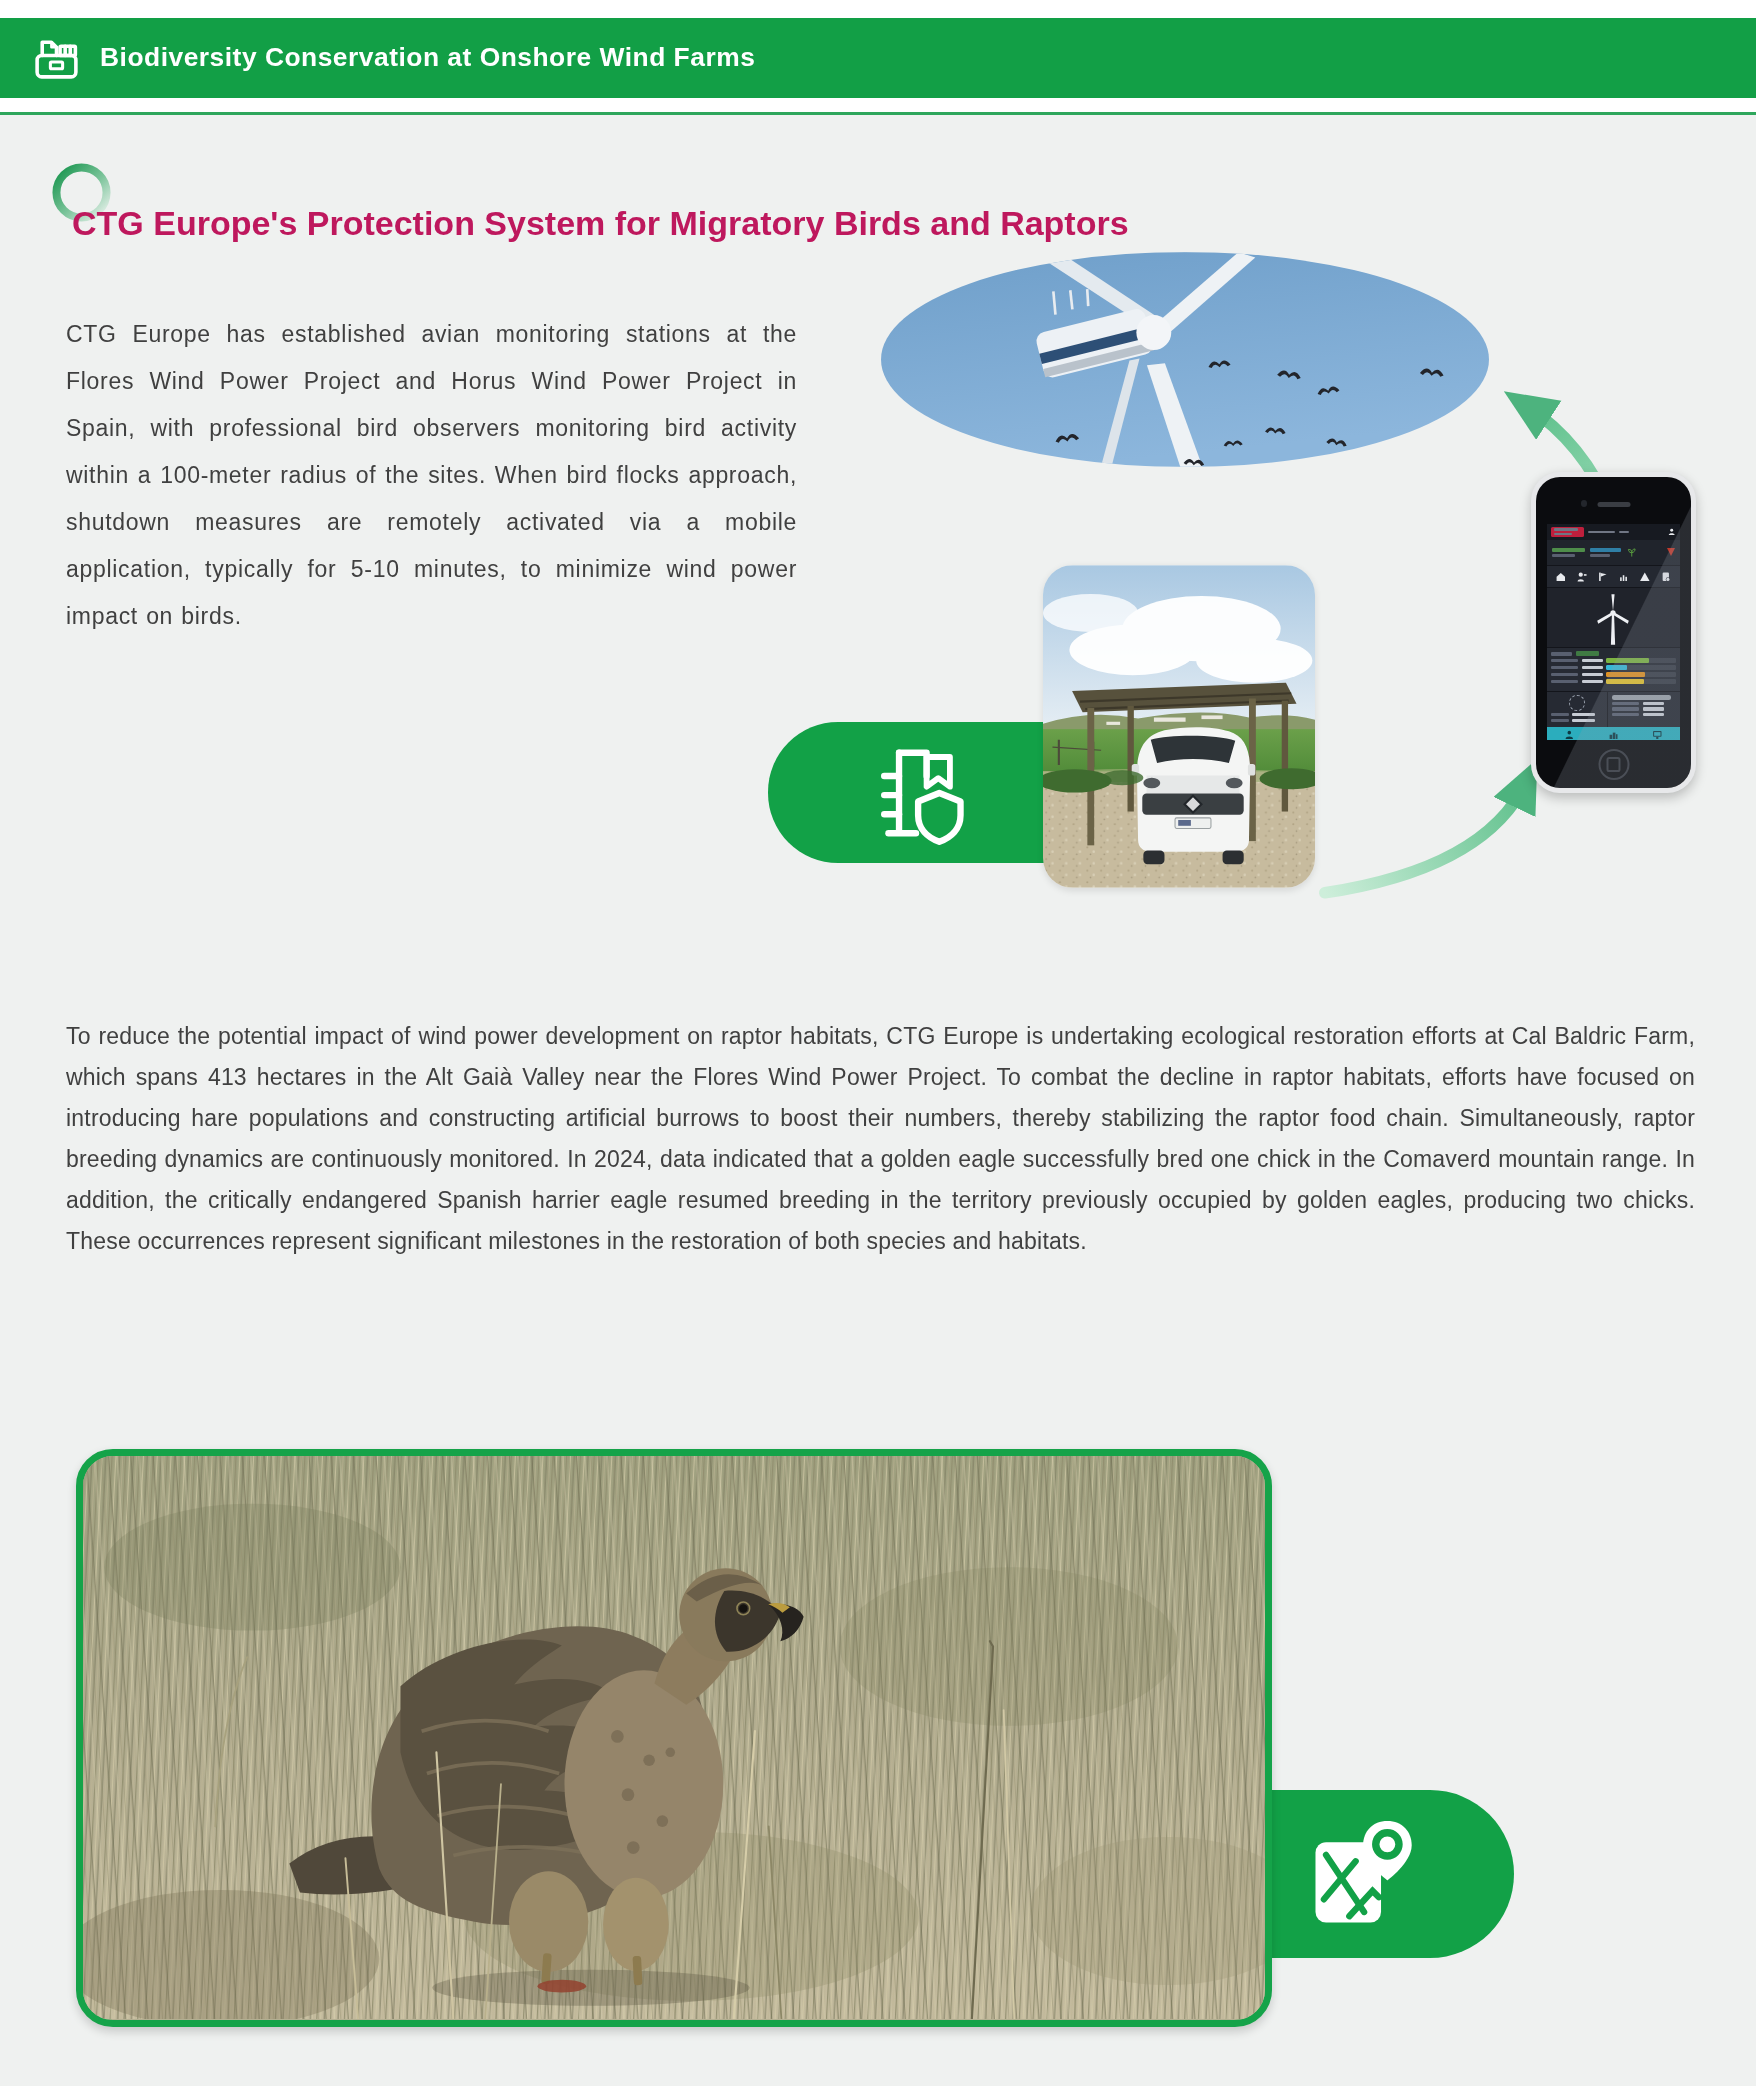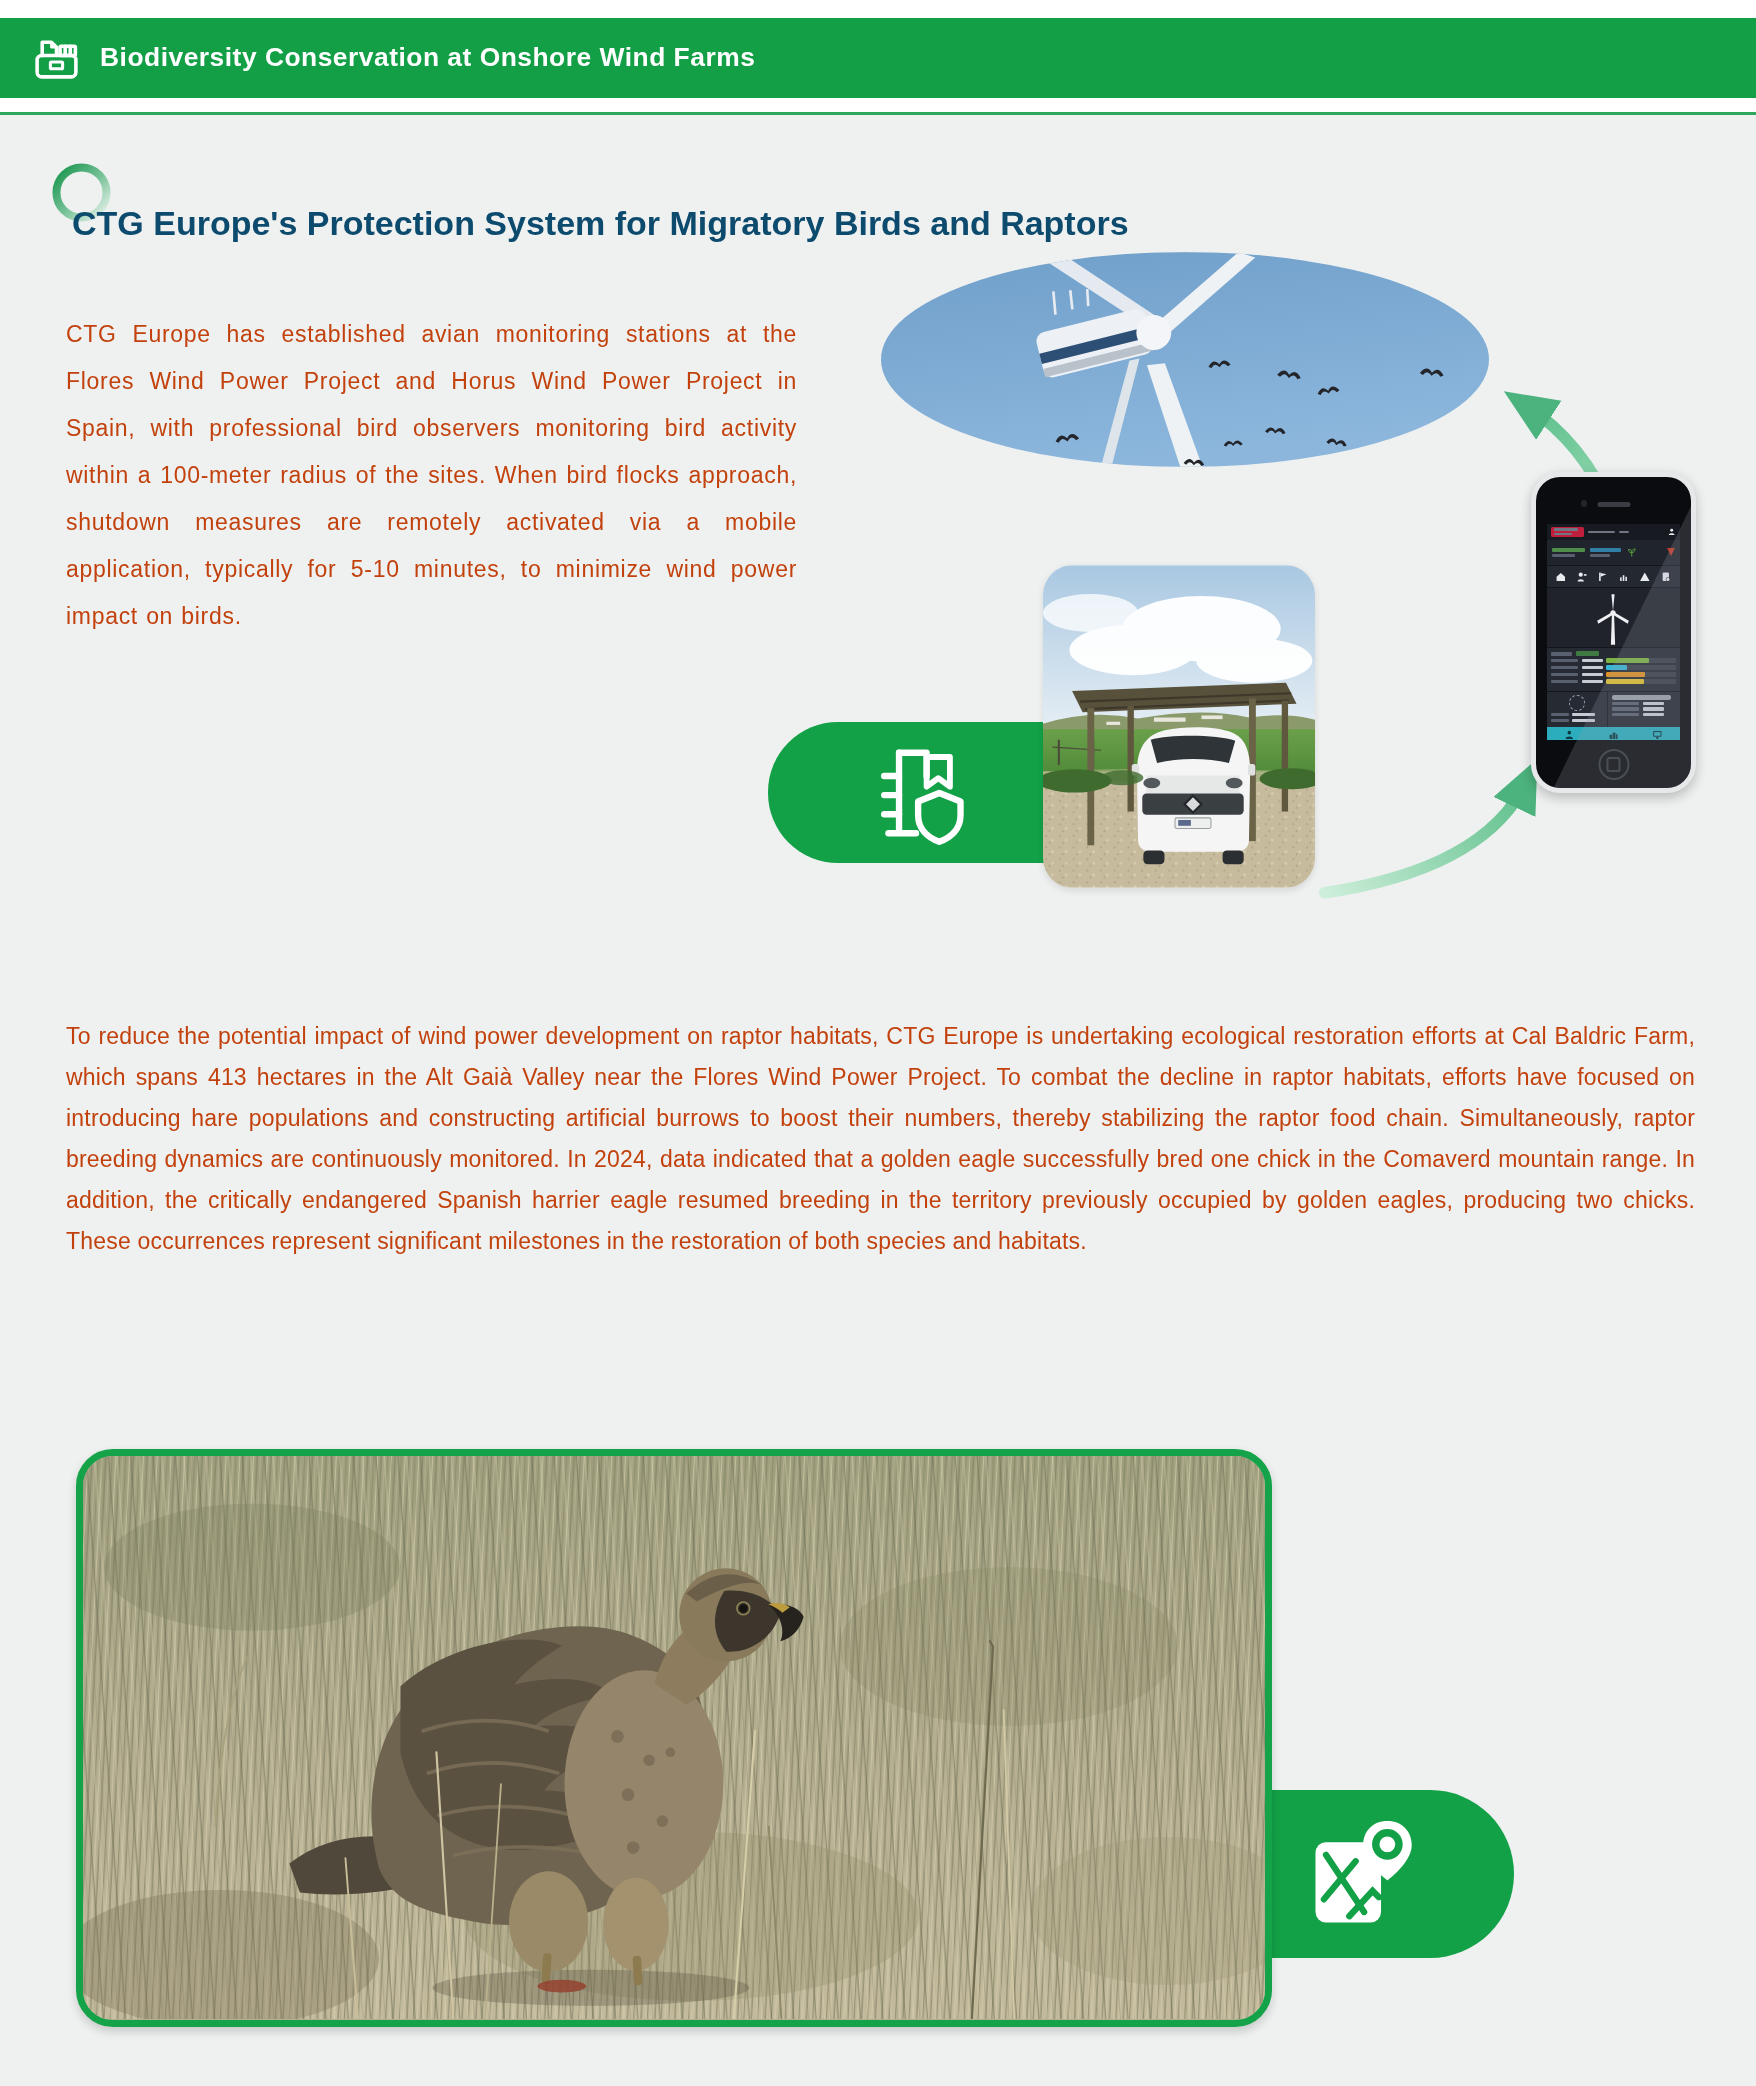--- a/index.html
+++ b/index.html
@@ -18,25 +18,25 @@
   .header-title{
     color:#ffffff;font-size:26.4px;font-weight:700;margin-left:18px;letter-spacing:0.5px;
   }
   .header-gap{position:absolute;left:0;top:98px;width:100%;height:13.8px;background:#ffffff;}
   .header-rule{position:absolute;left:0;top:112px;width:100%;height:2.6px;background:#2ea65c;}
 
   
   .ring{position:absolute;left:49px;top:160px;width:65px;height:65px;}
   .section-title{
     position:absolute;left:72px;top:176px;width:1216px;
-    font-size:34px;font-weight:600;color:#0c4a6e;letter-spacing:0;
-  }
-
-  
-  .para{color:#c2410c;text-align:justify;}
+    font-size:34px;font-weight:600;color:#be185d;letter-spacing:0;
+  }
+
+  
+  .para{color:#404040;text-align:justify;}
   .para-1{
     position:absolute;left:66px;top:288px;width:731px;
     font-size:23px;line-height:47px;letter-spacing:0.7px;word-spacing:1.1px;
   }
   .para-2{
     position:absolute;left:66px;top:993px;width:1629px;
     font-size:23px;line-height:41px;letter-spacing:0.2px;
   }
 
   

